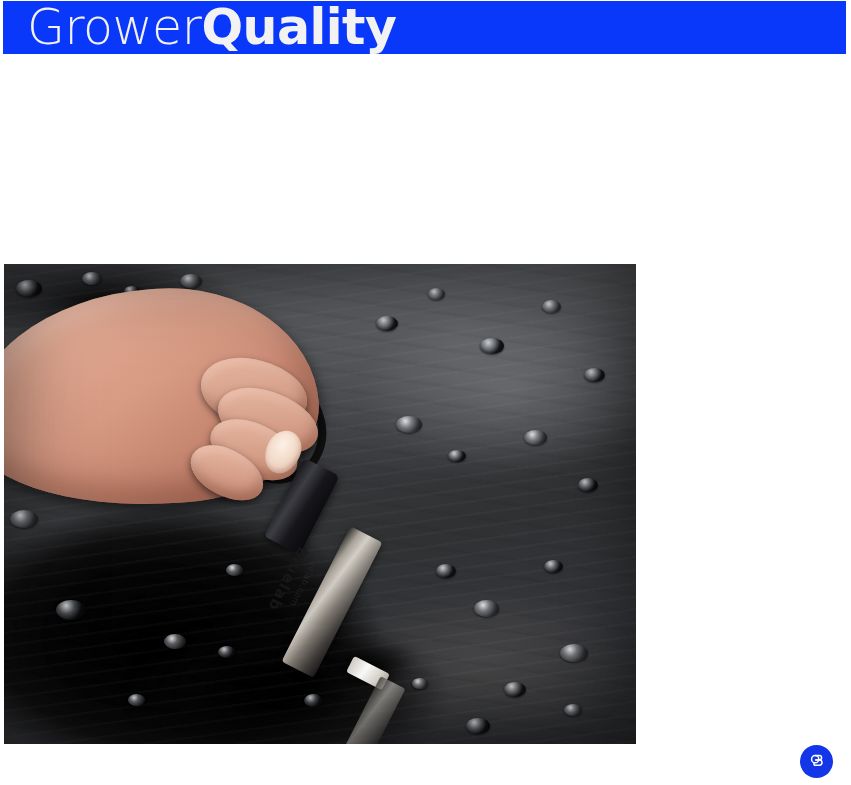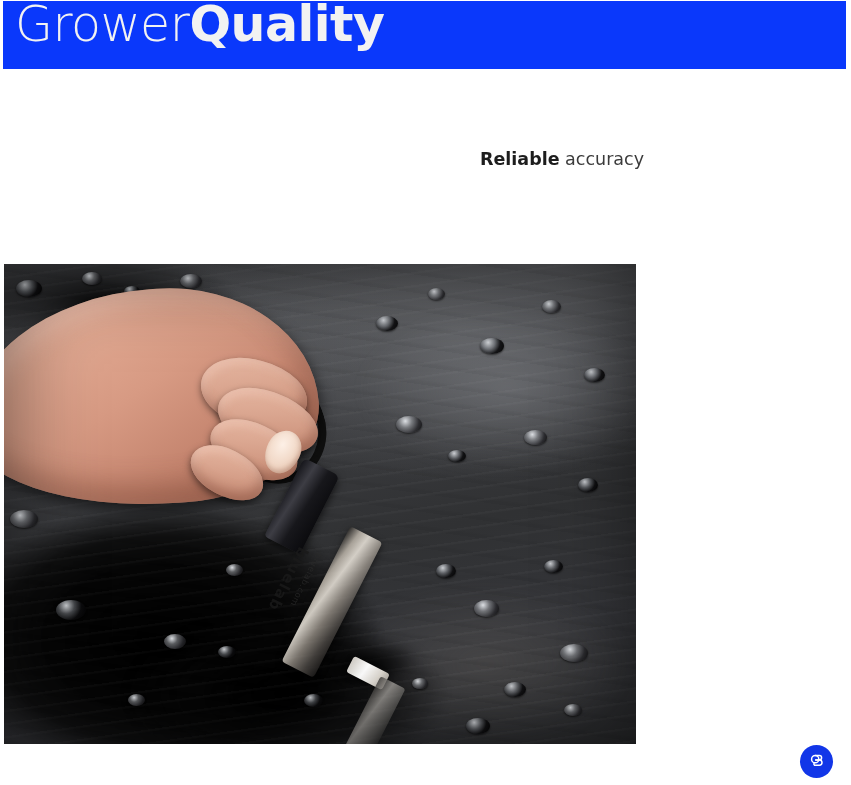--- a/index.html
+++ b/index.html
@@ -15,26 +15,26 @@
     font-family: "Liberation Sans", sans-serif;
     -webkit-font-smoothing: antialiased;
   }
 
   
   #banner {
     position: absolute;
     left: 3px;
     top: 1px;
     width: 843px;
-    height: 68px;
+    height: 53px;
     background: #0a38fb;
     display: flex;
-    align-items: flex-start;
+    align-items: flex-end;
     box-sizing: border-box;
-    padding-left: 12px;
+    padding-left: 24px;
     overflow: hidden;
   }
   #banner .title-line {
     white-space: nowrap;
     color: #f2f2f2;
     font-size: 50px;
     line-height: 1;
     letter-spacing: -0.5px;
     position: relative;
     top: -2px;
@@ -309,23 +309,20 @@
 </head>
 <body>
 
 <div id="banner">
   <div class="title-line">
     <span class="title-light">Grower</span><span class="title-bold">Quality</span>
   </div>
 </div>
 
 <div id="features">
-  <div class="feat-line">
-    <b>Reliable</b><span> accuracy</span>
-  </div>
 </div>
 
 <div id="photo">
   <div class="water-base"></div>
   <div class="sheen"></div>
   <div class="sheen2"></div>
   <div class="dark-top"></div>
   <div class="dark-blob"></div>
   <div class="dark-blob2"></div>
   <div class="ripples"></div>

